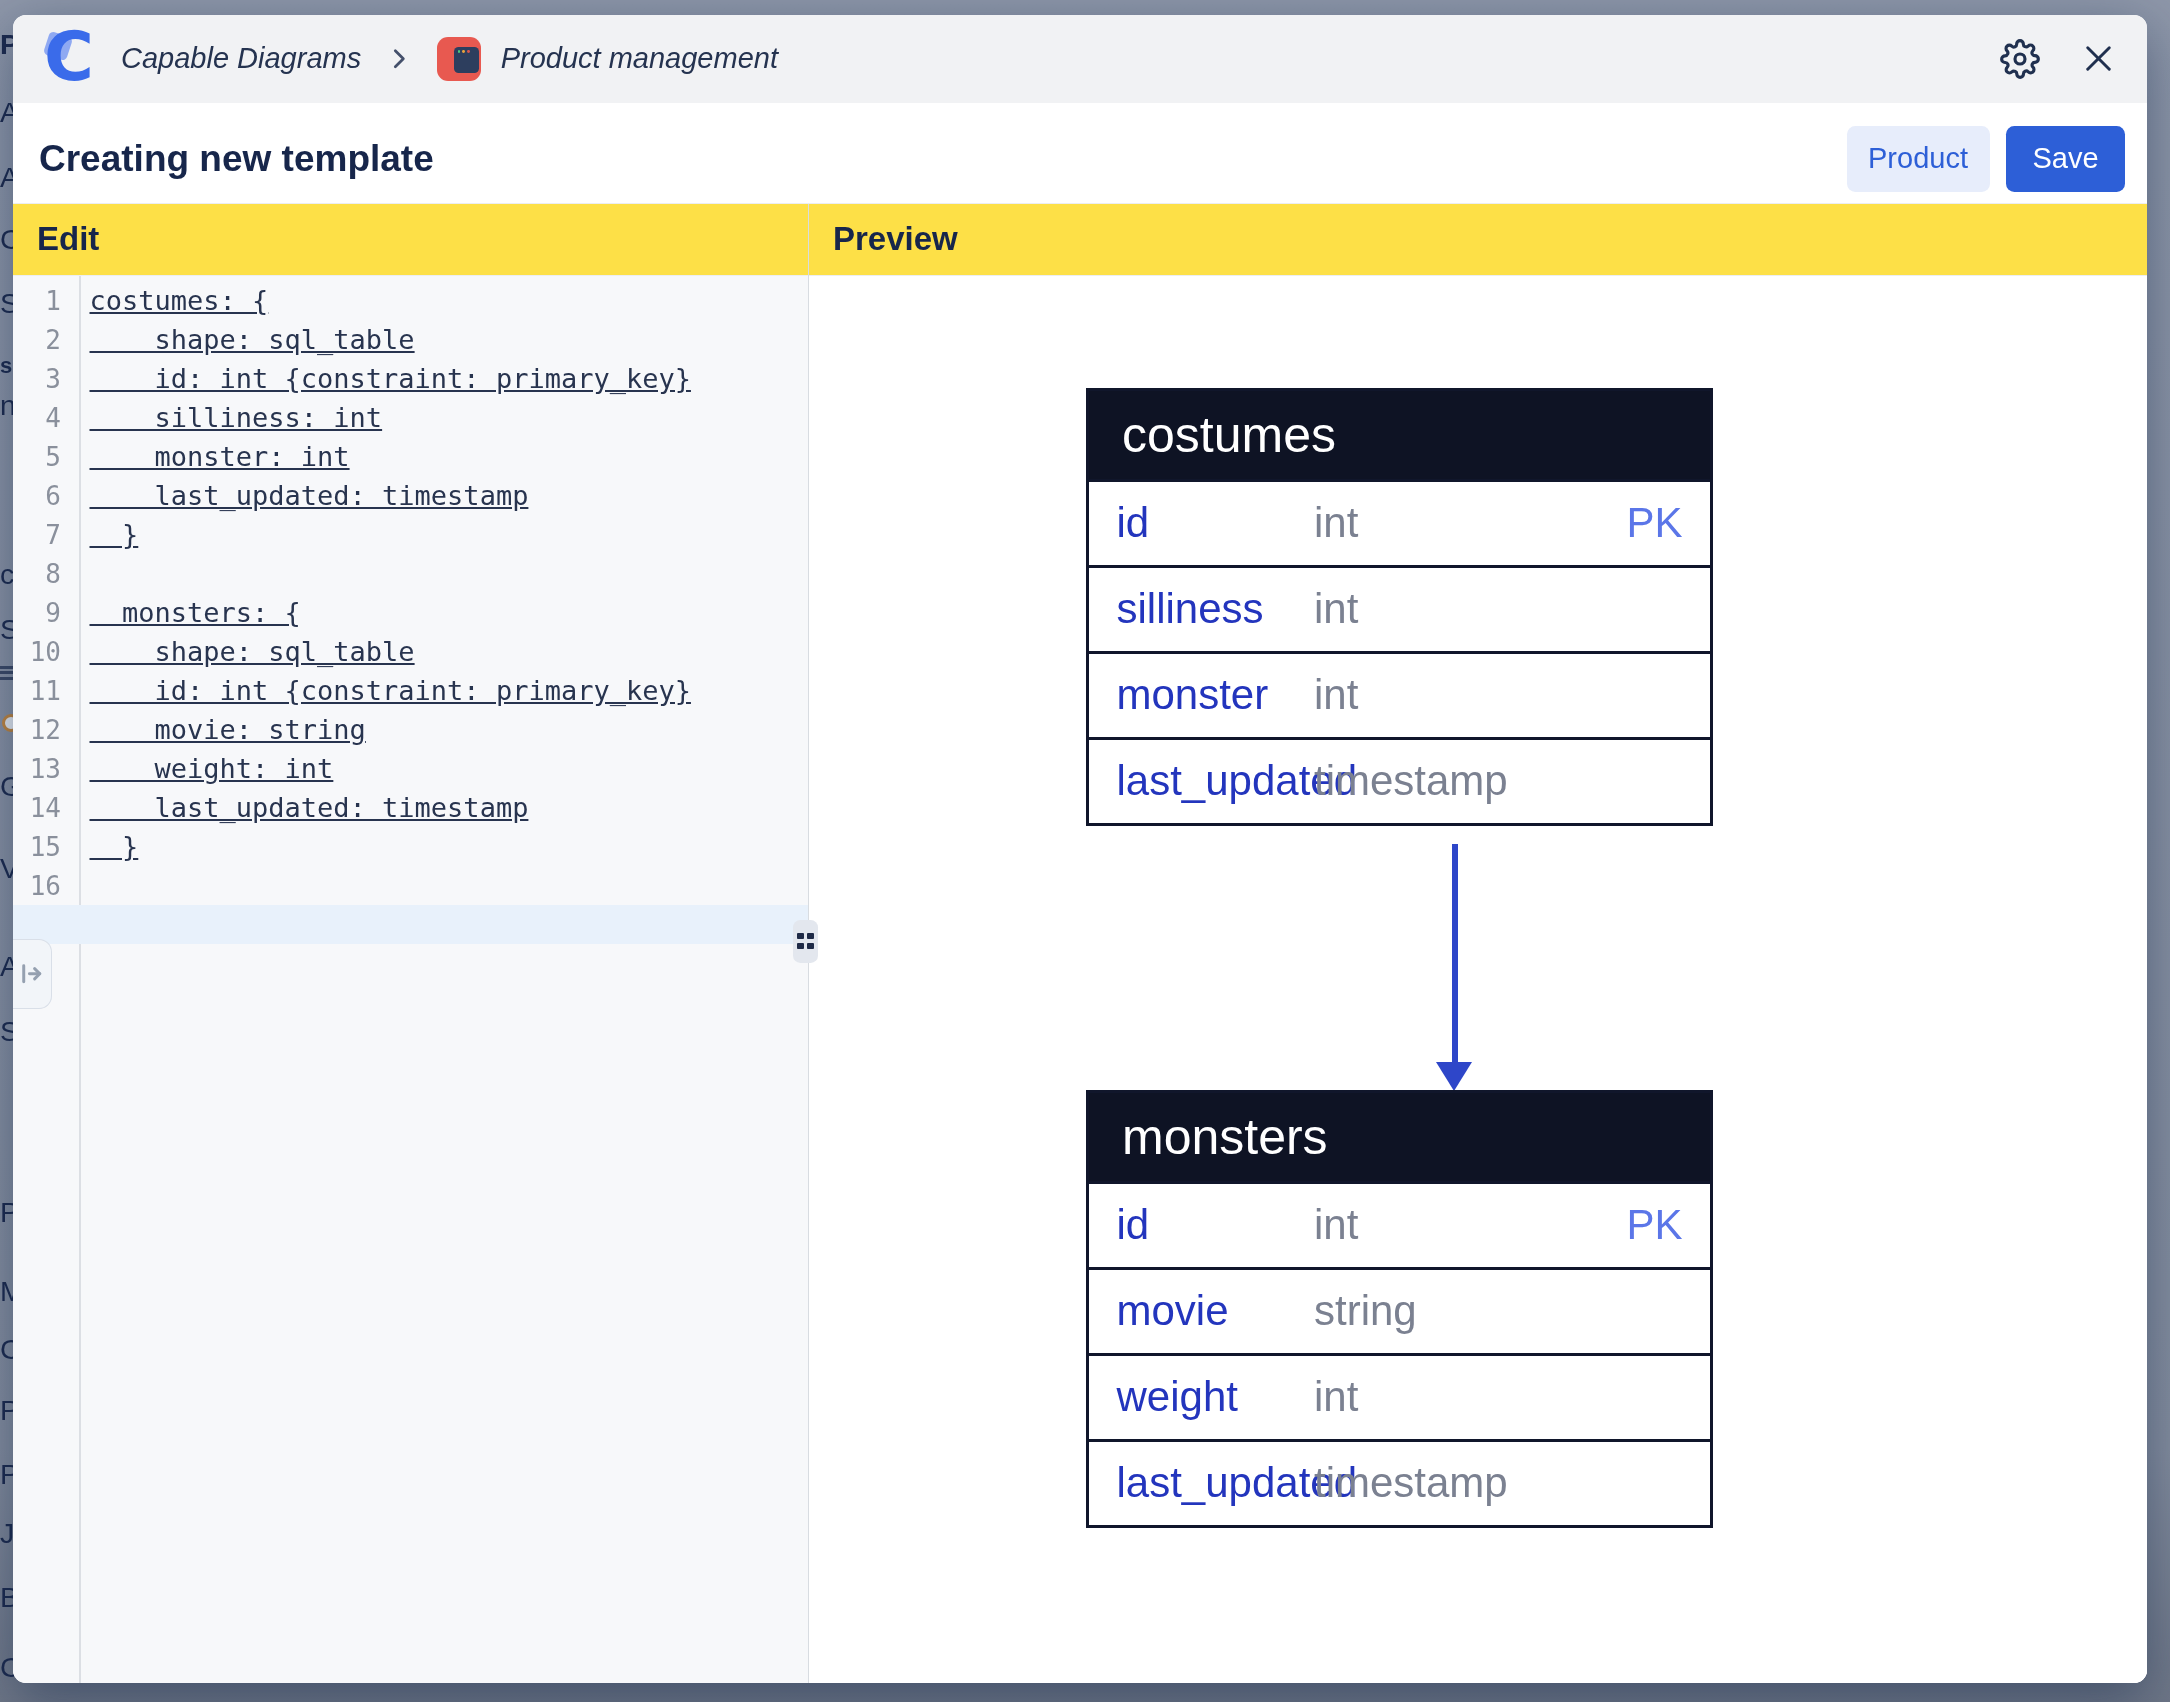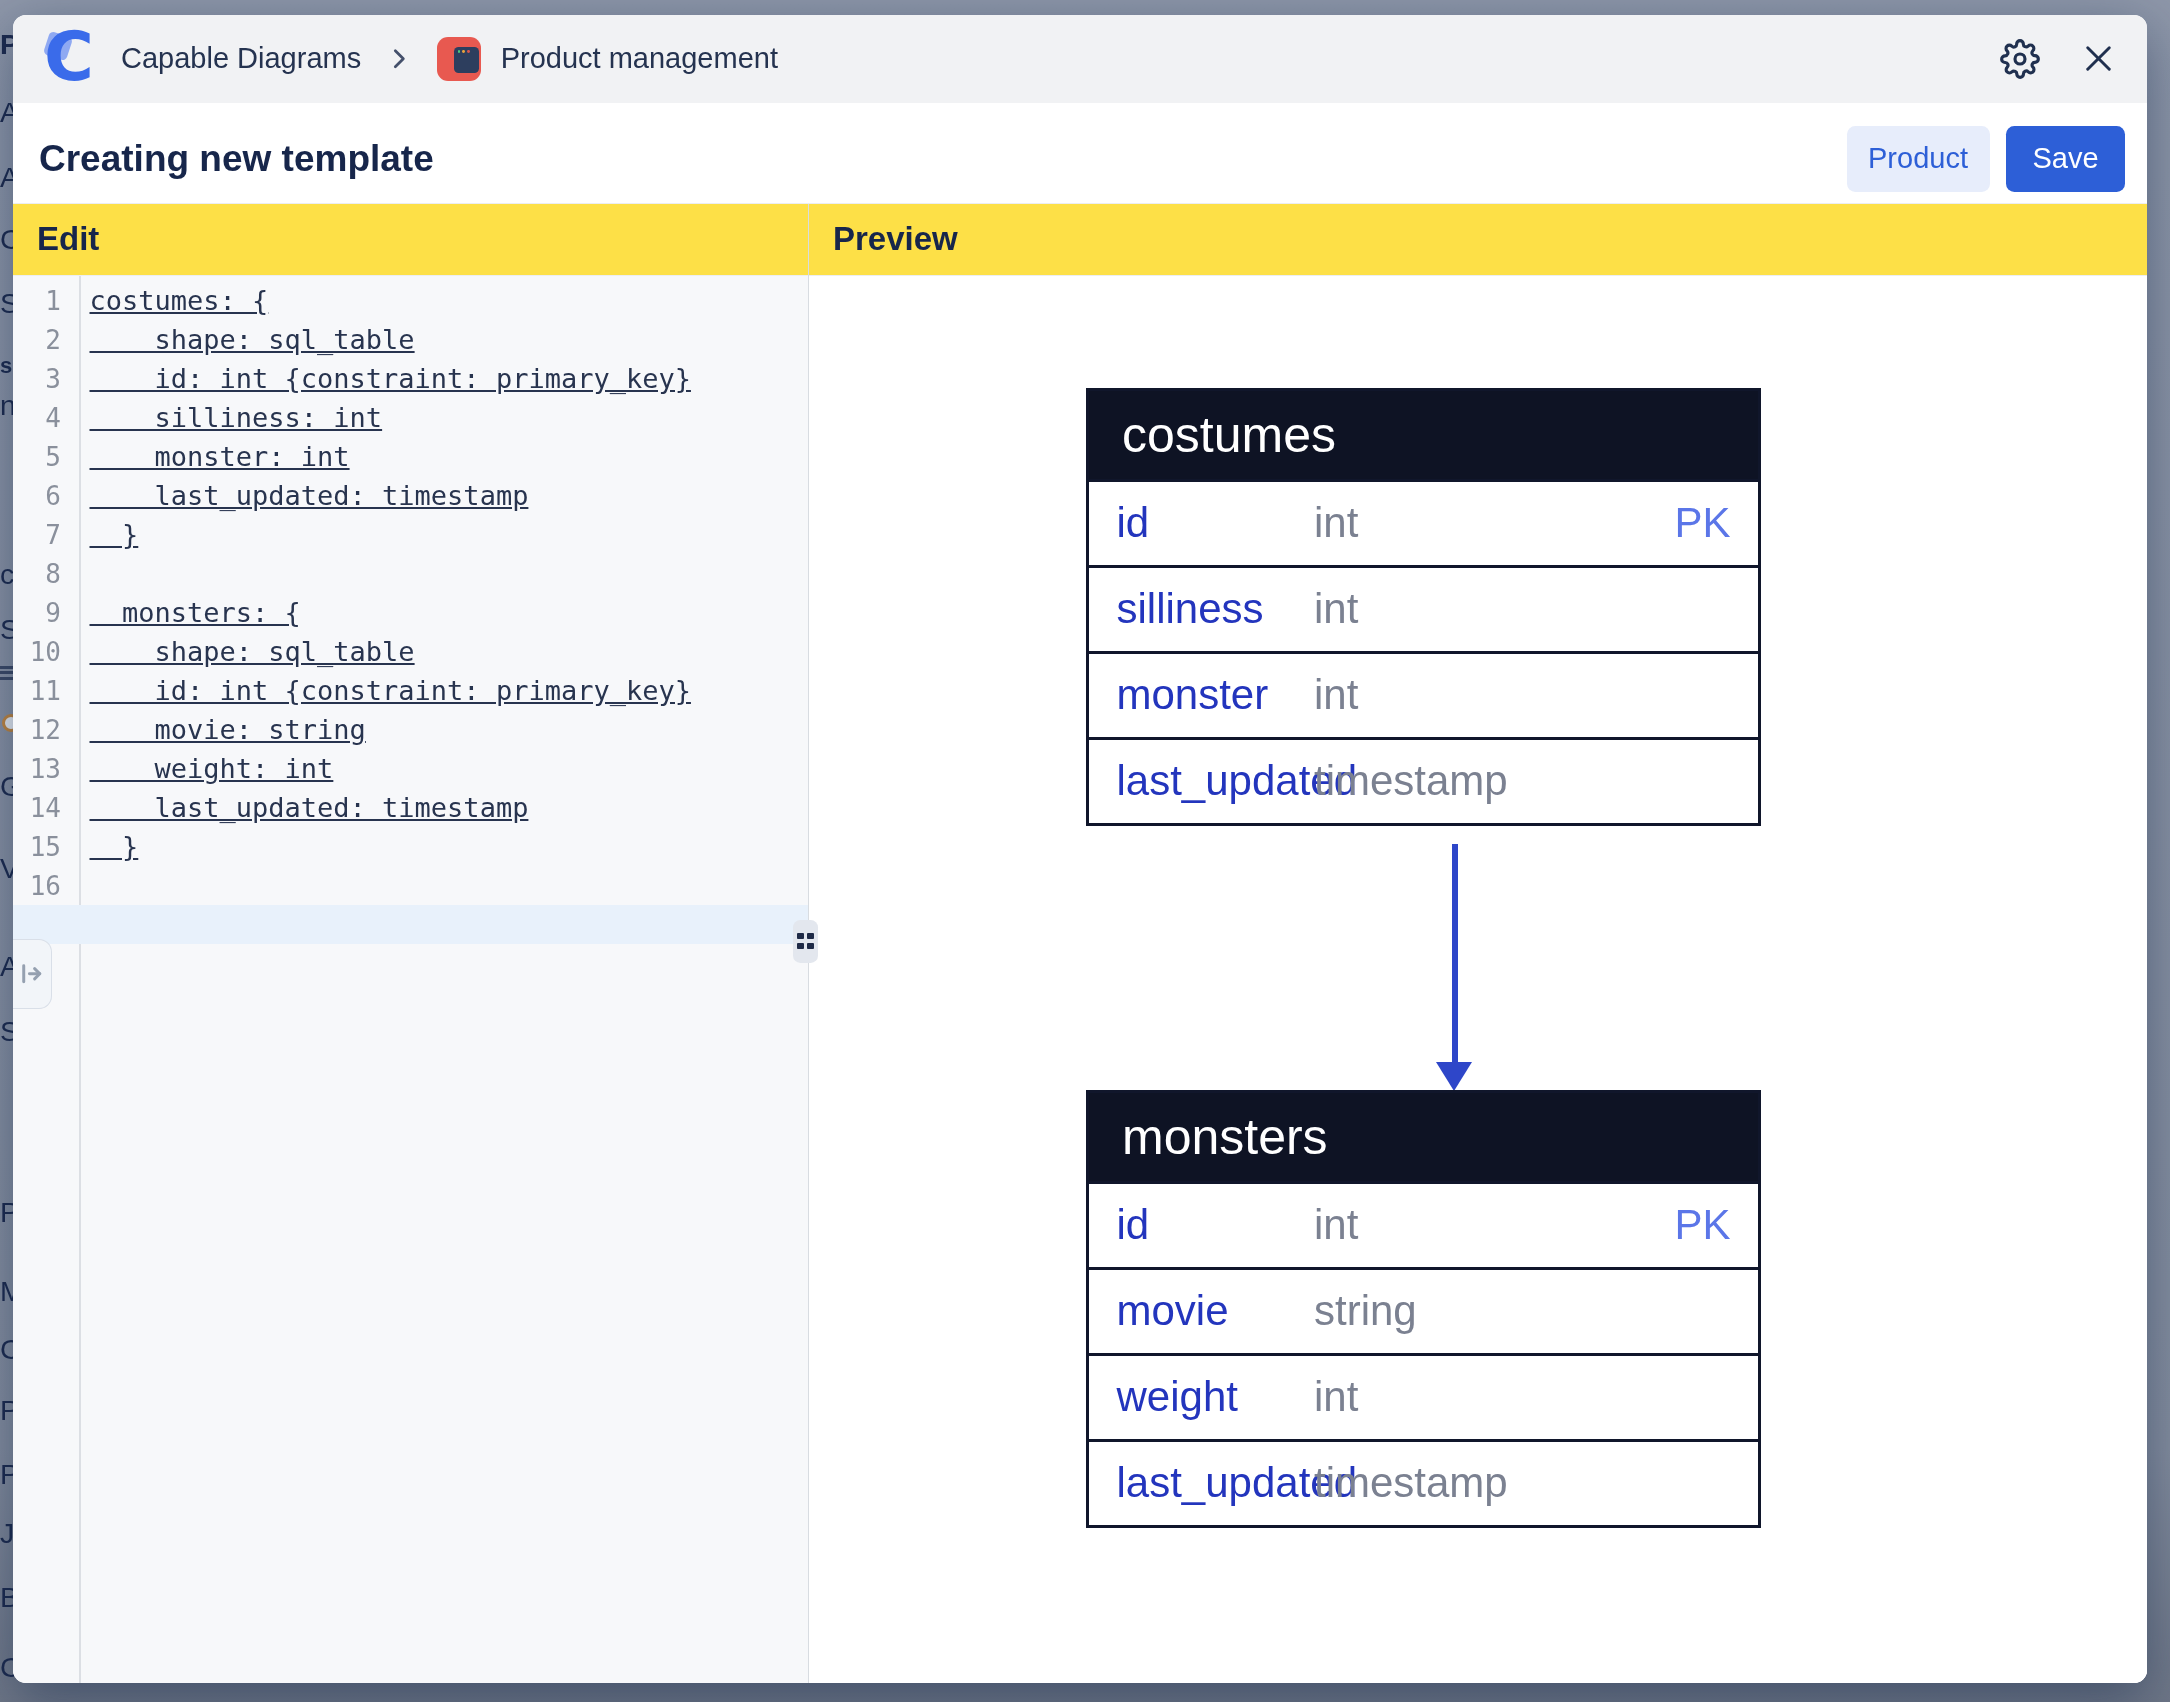--- a/index.html
+++ b/index.html
@@ -18,21 +18,21 @@
   
   .modal { position:absolute; left:13px; top:14.7px; width:2134px; height:1668px;
            background:#ffffff; border-radius:13px; box-shadow:0 16.5px 55px rgba(9,30,66,.45);
            display:flex; flex-direction:column; overflow:hidden; }
 
   
   .topbar { height:88px; flex:0 0 88px; background:#f1f2f4; display:flex; align-items:center; padding:0 27.5px 0 31px; }
   .logo-c { position:relative; width:55px; height:57px; margin-right:22px; }
   .logo-c .wedge { position:absolute; left:1.8px; top:3.7px; width:24px; height:24px; background:#8fa9f2; transform:rotate(18deg); border-radius:4.6px; }
   .logo-c .cglyph { position:absolute; left:0; top:-7.3px; font-size:68px; line-height:68px; font-weight:800; color:#3a6bea; font-family:"DejaVu Sans", sans-serif; }
-  .crumb-text { font-size:29px; color:#253350; font-weight:500; }
+  .crumb-text { font-size:29px; color:#253350; font-weight:500;font-style:italic; }
   .crumb-sep { margin:0 24px; display:flex; align-items:center; }
   .prod-icon { position:relative; width:44px; height:44px; border-radius:11px; background:#e85950; margin-right:20px; overflow:hidden; }
   .prod-icon .panel { position:absolute; right:1.8px; top:10px; width:25px; height:26px; background:#2d3e5e; border-radius:4.6px; padding:2.8px 2.8px; }
   .prod-icon .dots { display:flex; gap:1.8px; margin:0.9px 0 1.8px 0.9px; }
   .prod-icon .dots i { width:2.8px; height:2.8px; border-radius:50%; }
   .prod-icon .bar { height:2.8px; border-radius:1.8px; margin-top:2.8px; }
   .topbar-right { margin-left:auto; display:flex; align-items:center; gap:37px; }
   .icon-btn { width:42px; height:42px; display:flex; align-items:center; justify-content:center; cursor:pointer; }
   .icon-btn svg { stroke:#20304f; fill:none; stroke-width:1.9; stroke-linecap:round; stroke-linejoin:round; }
 
@@ -65,21 +65,21 @@
                   display:flex; align-items:center; justify-content:center; cursor:pointer; z-index:5; }
   .collapse-btn svg { stroke:#95a0b0; fill:none; stroke-width:2.6; stroke-linecap:round; stroke-linejoin:round; }
 
   .drag-handle { position:absolute; left:780px; top:905px; width:25px; height:43px; background:#e3e7ee;
                  border-radius:7.3px; display:grid; grid-template-columns:6.4px 6.4px; grid-template-rows:6.4px 6.4px;
                  gap:3.7px; align-content:center; justify-content:center; cursor:col-resize; z-index:6; }
   .drag-handle i { background:#1f2b47; border-radius:0.9px; }
 
   
   .preview { flex:1; position:relative; background:#fff; }
-  .sql-table { position:absolute; left:277px; width:675px; border:3.7px solid #10162b; background:#fff; }
+  .sql-table { position:absolute; left:277px; width:627px; border:3.7px solid #10162b; background:#fff; }
   .t-costumes { top:112px; }
   .t-monsters { top:814px; }
   .sql-header { height:88px; background:#0e1324; color:#ffffff; display:flex; align-items:center;
                 padding-left:33px; font-size:50px; font-weight:500; }
   .sql-row { height:86px; border-top:3.7px solid #10162b; position:relative; }
   .sql-row .fname { position:absolute; left:27.5px; top:50%; transform:translateY(-50%); color:#2335bd; font-size:42px; font-weight:500;text-align:center; }
   .sql-row .ftype { position:absolute; left:225px; top:50%; transform:translateY(-50%); color:#7b8191; font-size:42px; }
   .sql-row .fkey  { position:absolute; right:27.5px; top:50%; transform:translateY(-50%); color:#5b76e8; font-size:42px; }
 
   .rel-arrow-line { position:absolute; left:643px; top:568px; width:5.5px; height:220px; background:#2e46c9; }

